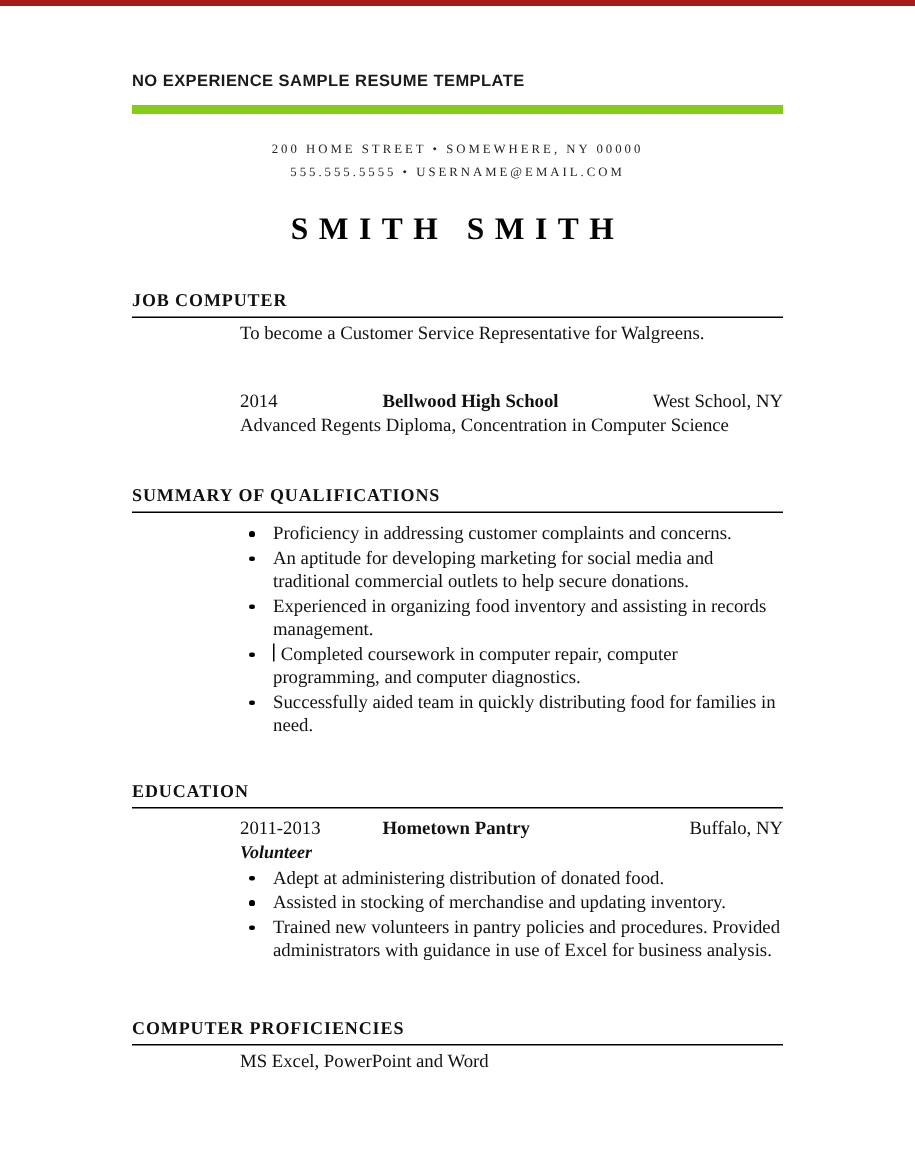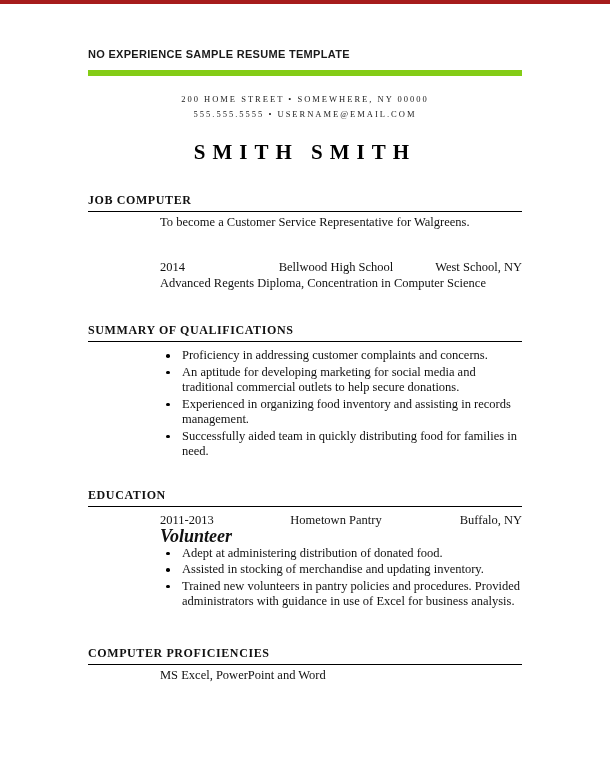--- a/index.html
+++ b/index.html
@@ -61,27 +61,27 @@
     font-size: 12.5px;
     line-height: 15px;
   }
   .row {
     display: flex;
     align-items: baseline;
     margin-top: 8px;
     font-size: 12.5px;
   }
   .row .col-left  { width: 95px; }
-  .row .col-mid   { flex: 1; text-align: center; }
+  .row .col-mid   { flex: 1; text-align: left; font-weight: bold; }
   .row .col-right { width: 105px; text-align: right; }
   .detail-line { margin-top: 1px; font-size: 12.5px; }
   .role {
     font-weight: bold;
     font-style: italic;
-    font-size: 18px;
+    font-size: 12px;
     margin-top: 1px;
   }
   ul.bullets {
     list-style: none;
     margin: 6px 0 0 0;
     padding: 0;
   }
   ul.bullets li {
     position: relative;
     padding-left: 22px;
@@ -149,20 +149,24 @@
             <span class="bullet-dot"></span>
             <span>Proficiency in addressing customer complaints and concerns.</span>
           </li>
           <li>
             <span class="bullet-dot"></span>
             <span>An aptitude for developing marketing for social media and traditional commercial outlets to help secure donations.</span>
           </li>
           <li>
             <span class="bullet-dot"></span>
             <span>Experienced in organizing food inventory and assisting in records management.</span>
+          </li>
+          <li>
+            <span class="bullet-dot"></span><span class="text-cursor"></span>
+            <span>Completed coursework in computer repair, computer programming, and computer diagnostics.</span>
           </li>
           <li>
             <span class="bullet-dot"></span>
             <span>Successfully aided team in quickly distributing food for families in need.</span>
           </li>
         </ul>
       </div>
     </div>
 
     <div class="section">

